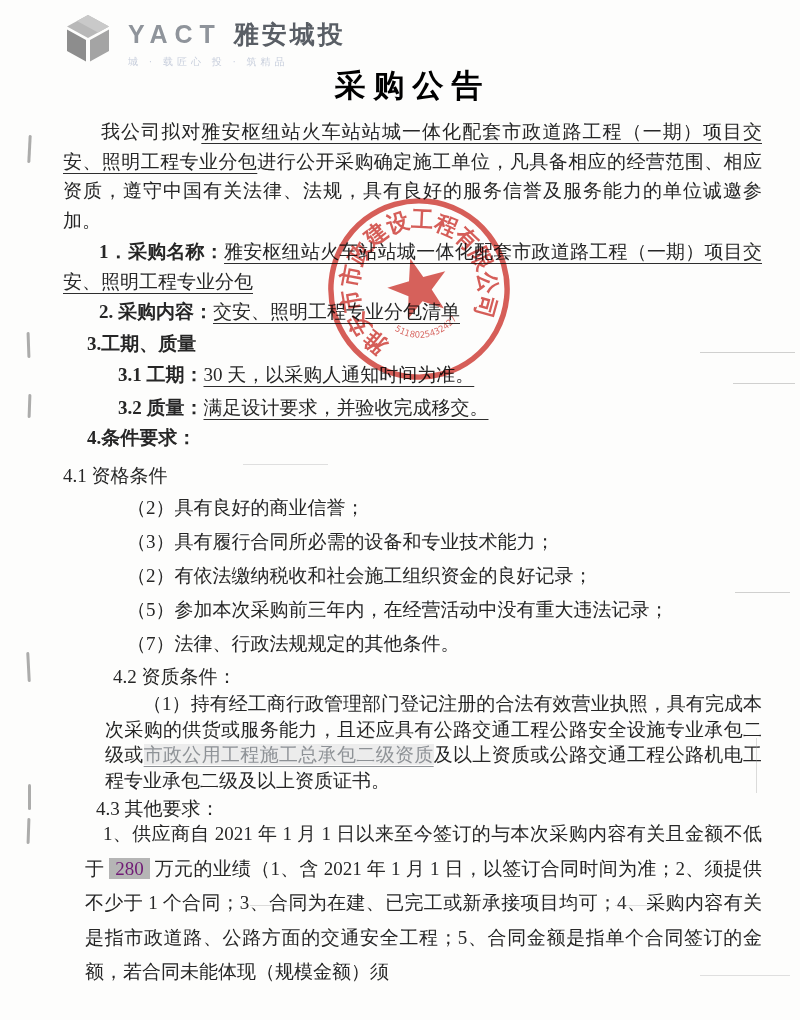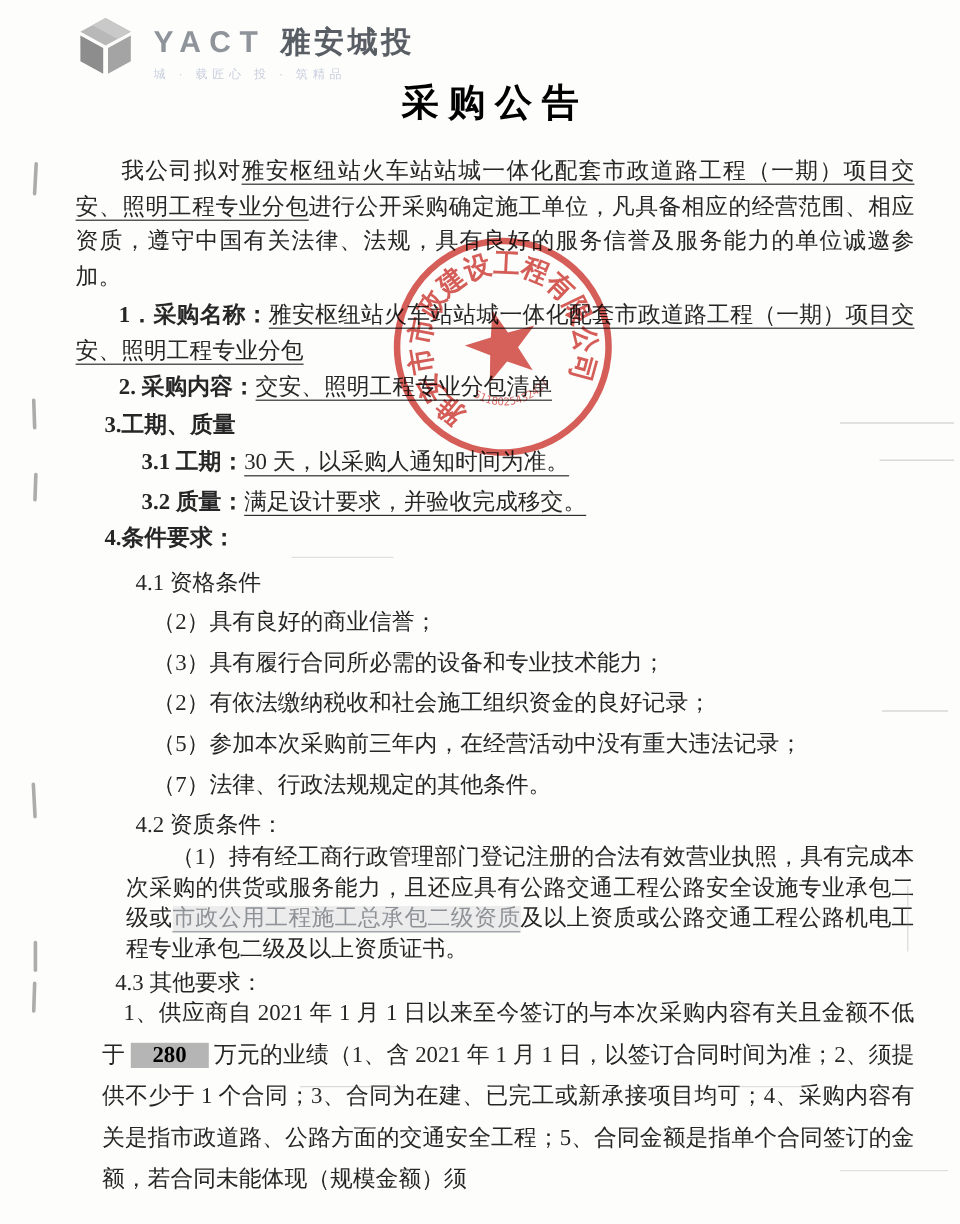--- a/index.html
+++ b/index.html
@@ -18,37 +18,37 @@
   .logo{position:absolute;left:62px;top:12px;display:flex;align-items:flex-start;gap:14px;}
   .logo-text-block{padding-top:6px;}
   .logo-line1{display:flex;align-items:baseline;gap:12px;}
   .logo-abbr{font-family:"Liberation Sans","DejaVu Sans",sans-serif;font-size:25px;font-weight:bold;letter-spacing:7px;color:#8f949b;}
   .logo-cn{font-family:"Liberation Sans","DejaVu Sans",sans-serif;font-size:25px;font-weight:bold;letter-spacing:3px;color:#595e65;}
   .logo-tagline{margin-top:4px;font-family:"Liberation Sans","DejaVu Sans",sans-serif;font-size:10px;letter-spacing:4px;color:#b6bfd2;opacity:.75;}
   
   .title{margin:66px 0 0 0;text-align:center;font-size:31px;line-height:40px;font-weight:bold;letter-spacing:8px;color:#000000;}
   
   p,h2,h3{margin:0;font-size:19px;font-weight:normal;}
-  .intro{margin-top:22px;line-height:29.5px;text-indent:38px;text-align:justify;}
+  .intro{margin-top:11px;line-height:29.5px;text-indent:38px;text-align:justify;}
   .item{line-height:30px;text-indent:36px;text-align:justify;}
   .item1{margin-top:2px;}
   .sec-h{line-height:30px;font-weight:bold;text-indent:24px;}
   .sec3{margin-top:2px;}
   .sub-item{line-height:31px;text-indent:55px;}
   .sub32{margin-top:2px;}
-  .sec41{line-height:30px;margin-top:8px;margin-left:50px;}
+  .sec41{line-height:30px;margin-top:8px;}
   .q-item{line-height:34px;text-indent:64px;}
   .sec42{line-height:28px;margin-top:2px;margin-left:50px;}
   .cred{line-height:25.5px;margin-left:42px;text-indent:38px;text-align:justify;}
   .sec43{line-height:28px;margin-top:2px;margin-left:33px;}
   .other{margin-top:-6px;line-height:34.5px;margin-left:22px;text-indent:18px;text-align:justify;}
   .lbl{font-weight:bold;}
   .u{text-decoration:underline;text-decoration-thickness:1.4px;text-underline-offset:5px;text-decoration-color:#2e2e2e;}
   .hl-gray{color:#8e9296;background:#ececec;text-decoration-color:#8e9296;}
-  .hl-field{background:#b5b5b5;padding:0 18px;color:#000000;font-weight:bold;}
+  .hl-field{background:#b5b5b5;padding:0 6px;color:#701a75;}
   
   .seal{position:absolute;left:320px;top:190px;width:198px;height:198px;mix-blend-mode:multiply;opacity:.92;pointer-events:none;}
   
   .art{position:absolute;background:#4a4a4a;opacity:.45;border-radius:2px;}
   .hair{position:absolute;background:#9a9a9a;opacity:.45;}
 </style>
 </head>
 <body>
 
 <div class="page">

